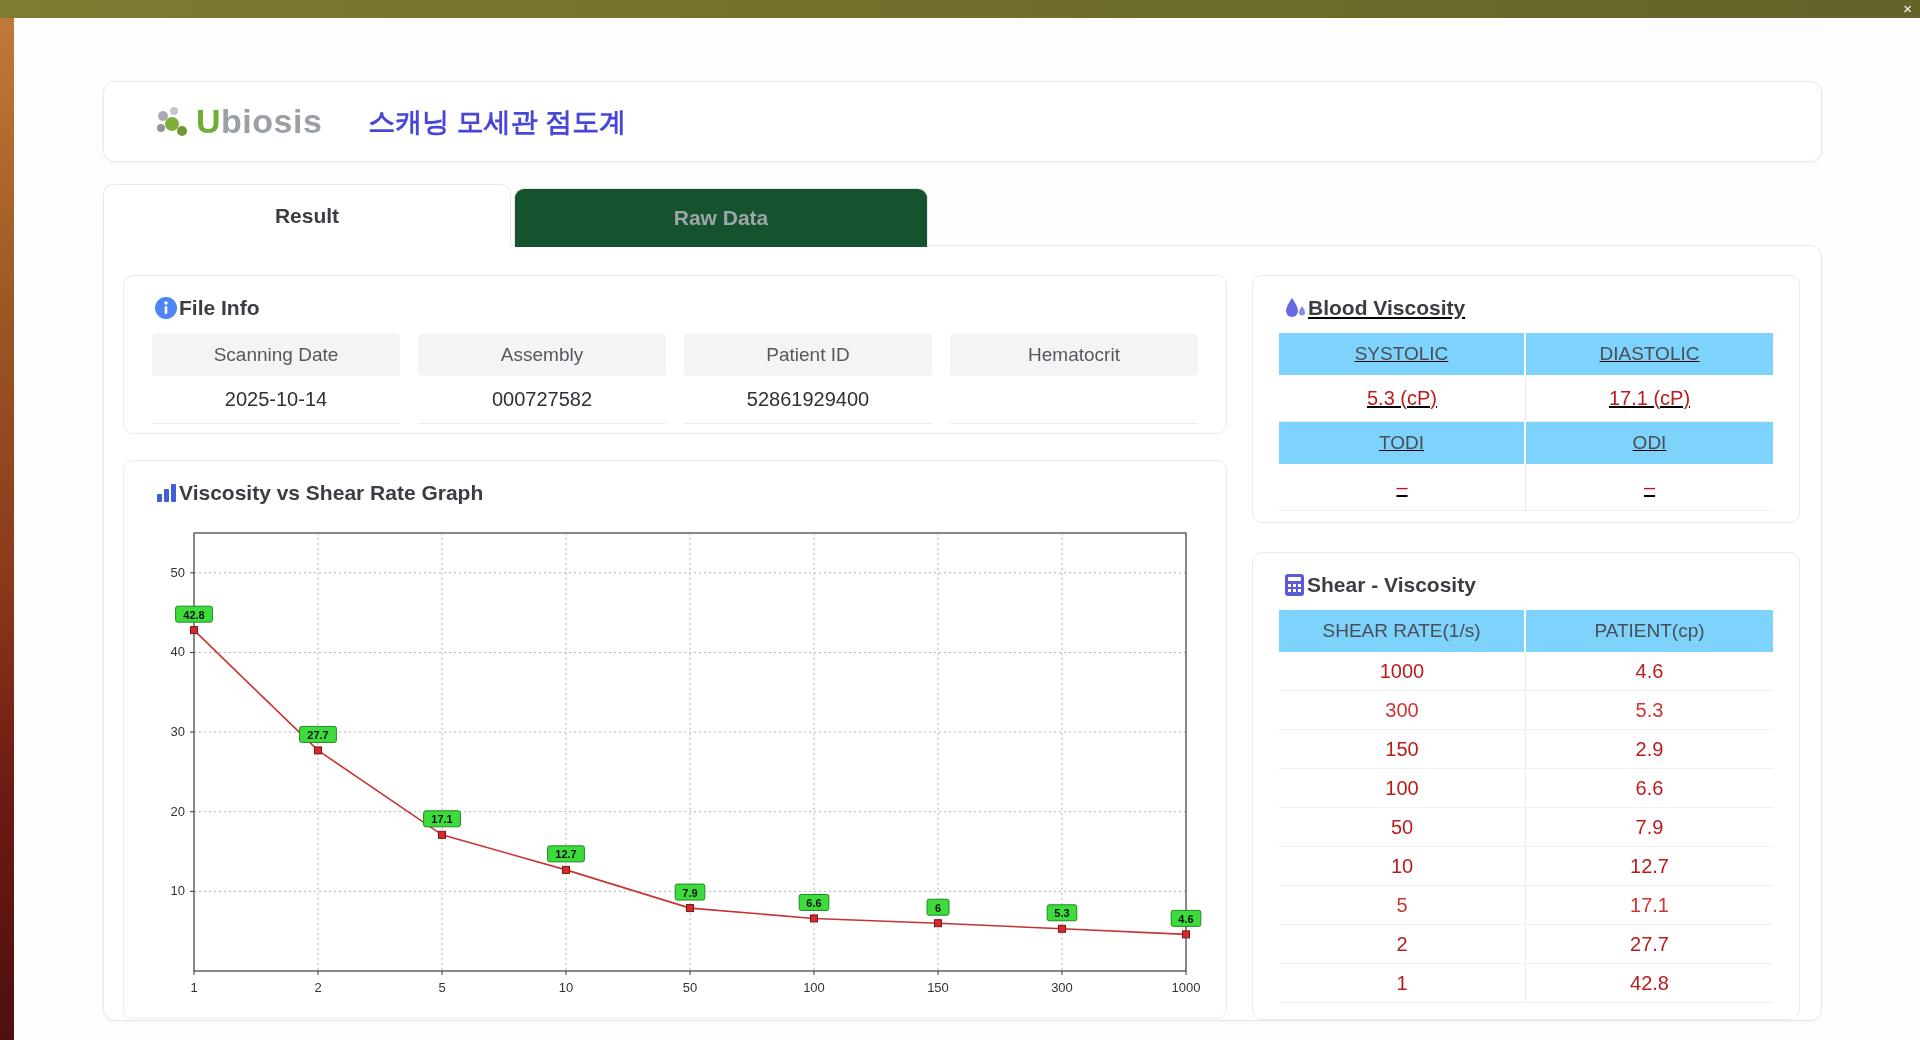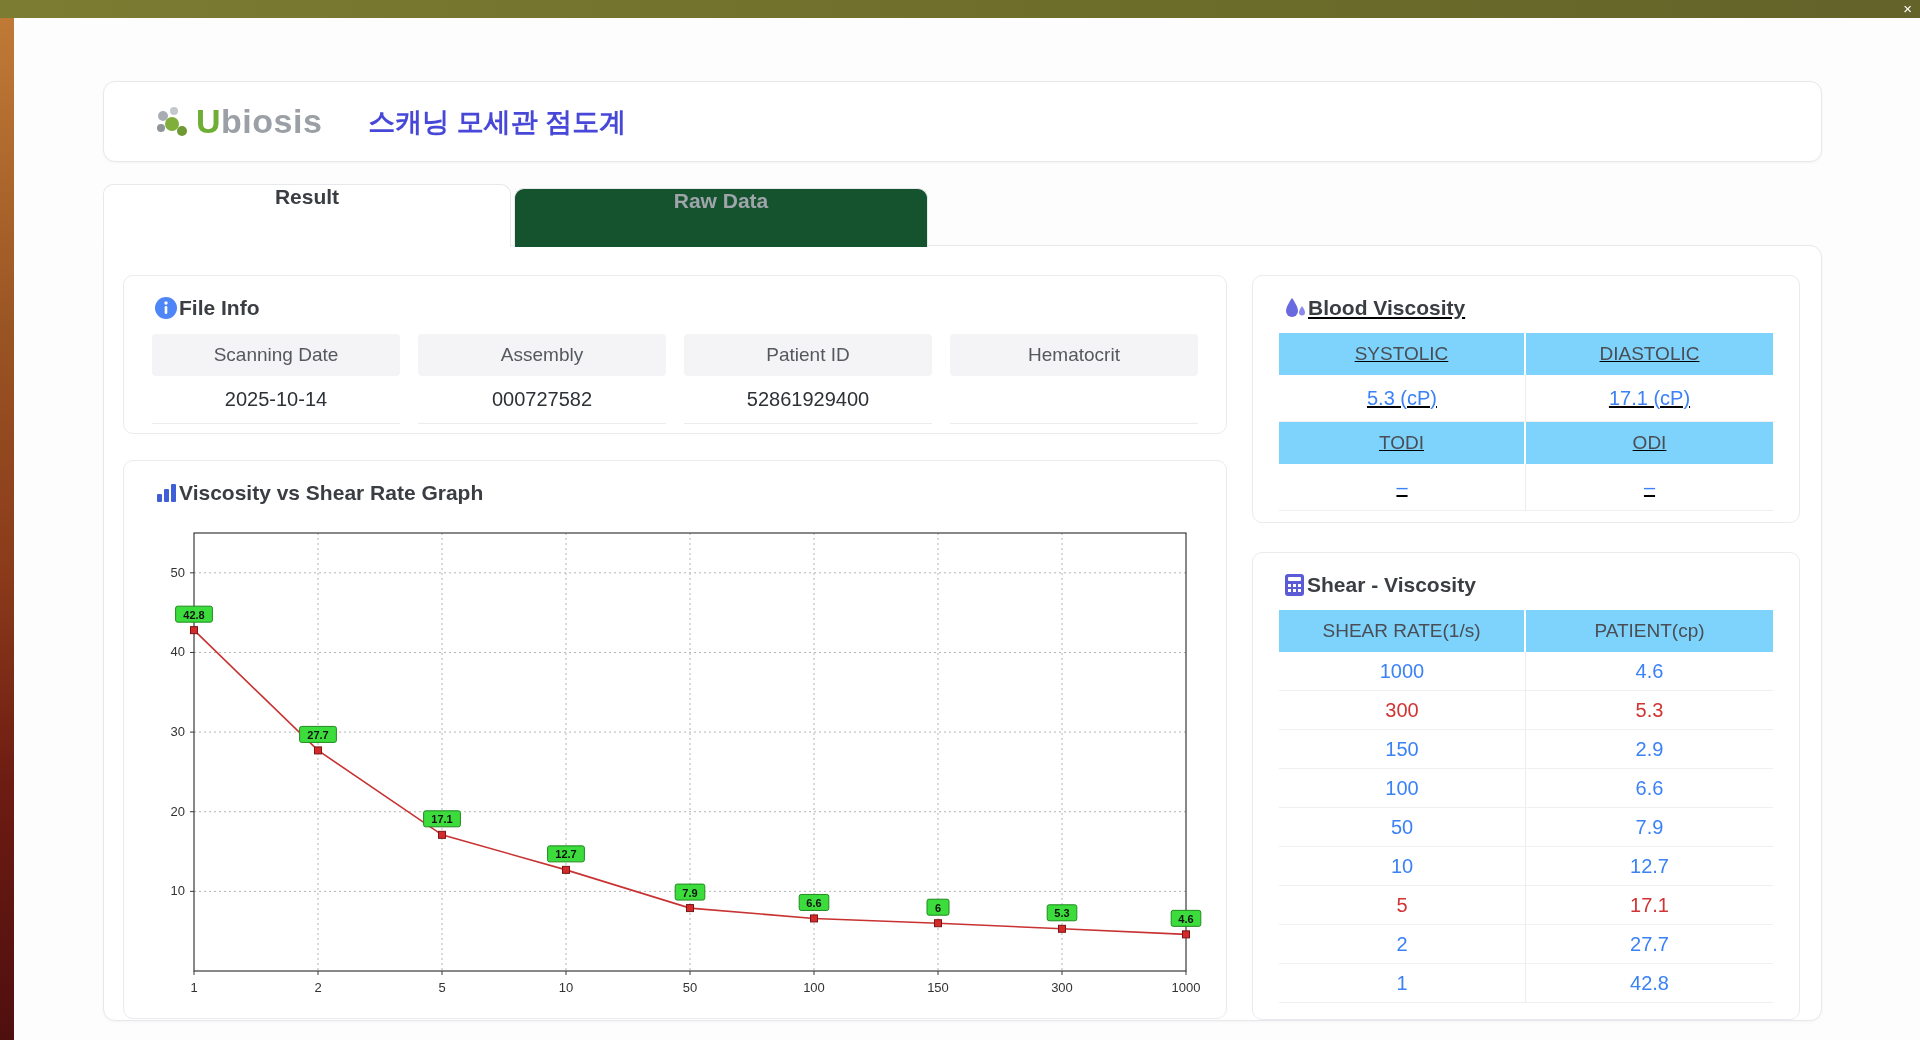--- a/index.html
+++ b/index.html
@@ -15,21 +15,21 @@
   
   .card{position:absolute;background:#fff;border:1px solid #e7e8ec;border-radius:12px;
     box-shadow:0 1px 3px rgba(20,20,40,.04);z-index:2;}
   .header-card{left:103px;top:81px;width:1717px;height:79px;display:flex;align-items:center;}
   .logo{display:flex;align-items:center;gap:6px;margin-left:48px;}
   .logo-text{font-size:34px;font-weight:700;letter-spacing:.5px;}
   .logo-u{color:#6fae35;}
   .logo-rest{color:#9aa0a6;font-weight:600;}
   .app-title{margin-left:46px;color:#4848d8;font-size:27px;font-weight:700;}
   
-  .tab{position:absolute;display:flex;justify-content:center;
+  .tab{position:absolute;display:flex;align-items:center;justify-content:center;
     border:1px solid #e7e8ec;border-bottom:none;border-radius:10px 10px 0 0;font-size:21px;cursor:pointer;}
   .tab-result{left:103px;top:184px;width:406px;height:62px;background:#fff;color:#3a3d44;
     font-weight:700;z-index:5;}
   .tab-raw{left:514px;top:188px;width:412px;height:58px;background:#14532d;color:#a0a4ab;
     font-weight:700;z-index:3;}
   .content-card{left:103px;top:245px;width:1717px;height:774px;border-radius:0 12px 12px 12px;}
   
   .panel{position:absolute;background:#fff;border:1px solid #eaebef;border-radius:10px;}
   .panel-head{display:flex;align-items:center;gap:1px;padding:20px 0 0 30px;}
   .panel-title{font-size:21px;font-weight:700;color:#3a3d42;}
@@ -42,21 +42,21 @@
     color:#2e3136;border-bottom:1px solid #ececf0;}
   .graph-panel{left:19px;top:214px;width:1102px;height:557px;}
   #viscosity-chart{position:absolute;left:8px;top:52px;}
   .blood-panel{left:1148px;top:29px;width:546px;height:246px;text-decoration:underline;}
   .shear-panel{left:1148px;top:306px;width:546px;height:466px;}
   .two-col{display:grid;grid-template-columns:1fr 1fr;margin:13px 26px 0 26px;}
   .th{background:#7dd3fc;height:42px;display:flex;align-items:center;justify-content:center;
     font-size:19px;color:#4a4d53;}
   .th.left{border-right:2px solid #ffffff;}
   .td{height:46px;display:flex;align-items:center;justify-content:center;font-size:20px;
-    color:#3b82f6;border-bottom:1px solid #f0f0f3;}
+    color:#b91c1c;border-bottom:1px solid #f0f0f3;}
   .td.left{border-right:1px solid #ececf0;}
   .shear-td{height:38px;font-size:20px;}
   .red .td, .td.red{color:#d03434;}
 </style>
 </head>
 <body>
 
 <div class="top-strip">
   <span class="close-x">×</span>
 </div>

